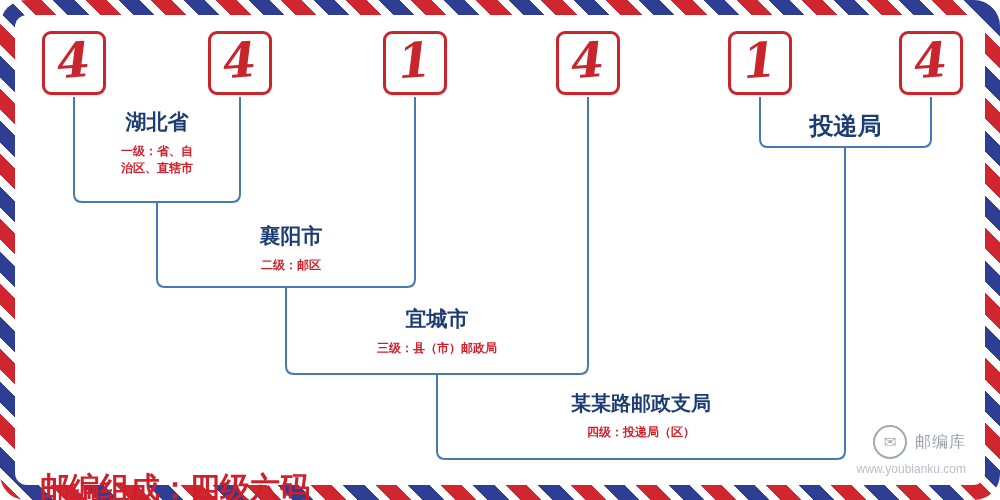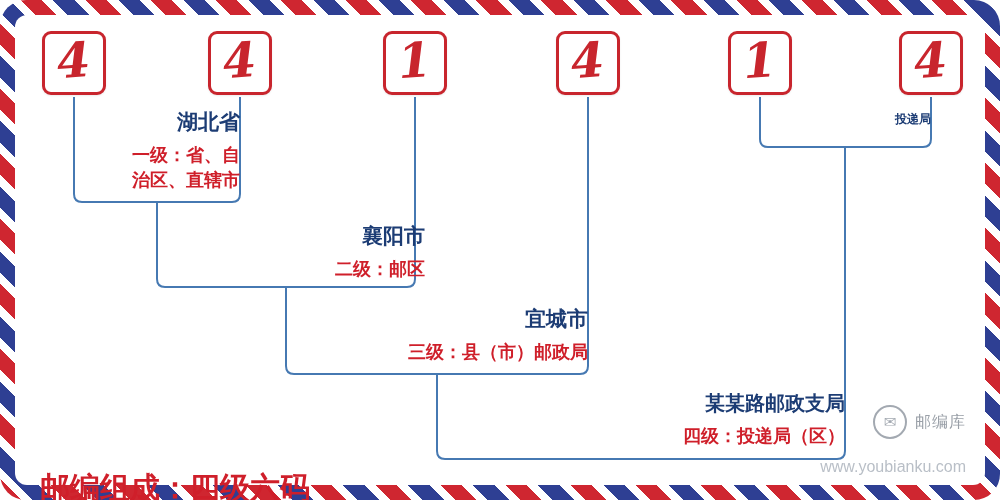--- a/index.html
+++ b/index.html
@@ -39,33 +39,33 @@
     color:#c8252d;
     transform:rotate(-4deg) translateY(-3px);
     line-height:1;
   }
   .connector-svg{
     position:absolute;left:0;top:0;width:1000px;height:500px;
     pointer-events:none;
   }
   .label-block{
     position:absolute;
-    text-align:right;
+    text-align:center;
   }
   .place{
     display:block;
     font-size:21px;
     font-weight:700;
     color:#1c3c74;
     line-height:1.2;
   }
   .desc{
     display:block;
     margin-top:9px;
-    font-size:18px;
+    font-size:12px;
     font-weight:600;
     color:#cf1f2a;
     line-height:1.4;
     white-space:pre-line;
   }
   .footer-note{
     position:absolute;
     left:40px;top:424px;
     font-size:30px;
     font-weight:700;
@@ -79,21 +79,21 @@
   }
   .logo-row{display:flex;align-items:center;gap:8px;}
   .logo-icon{
     width:30px;height:30px;
     border:2px solid #a3a9b1;
     border-radius:50%;
     display:flex;align-items:center;justify-content:center;
     font-size:15px;color:#a3a9b1;
   }
   .logo-name{font-size:16px;color:#9aa0a8;letter-spacing:1px;}
-  .logo-url{font-size:16px;color:#b9bfc7;margin-top:19px;}
+  .logo-url{font-size:12px;color:#b9bfc7;margin-top:3px;}
 </style>
 </head>
 <body>
 
 <div class="page">
   <div class="inner"></div>
 
   <svg class="connector-svg" viewBox="0 0 1000 500" xmlns="http://www.w3.org/2000/svg">
     <g fill="none" stroke="#4679b2" stroke-width="2">
       <path d="M74 97 V194 Q74 202 82 202 H232 Q240 202 240 194 V97"></path>
@@ -138,21 +138,21 @@
     <span class="place" style="font-size:20px">某某路邮政支局</span>
     <span class="desc">四级：投递局（区）</span>
   </div>
 
   <div class="label-block" style="left:286px;width:302px;top:306px">
     <span class="place">宜城市</span>
     <span class="desc">三级：县（市）邮政局</span>
   </div>
 
   <div class="label-block" style="left:760px;width:171px;top:112px">
-    <span class="place" style="font-size:12px">投递局</span>
+    <span class="place" style="font-size:24px">投递局</span>
   </div>
 
   <div class="footer-note">邮编组成：四级六码</div>
 
   <div class="logo">
     <div class="logo-row">
       <span class="logo-icon">✉</span>
       <span class="logo-name">邮编库</span>
     </div>
     <span class="logo-url">www.youbianku.com</span>

